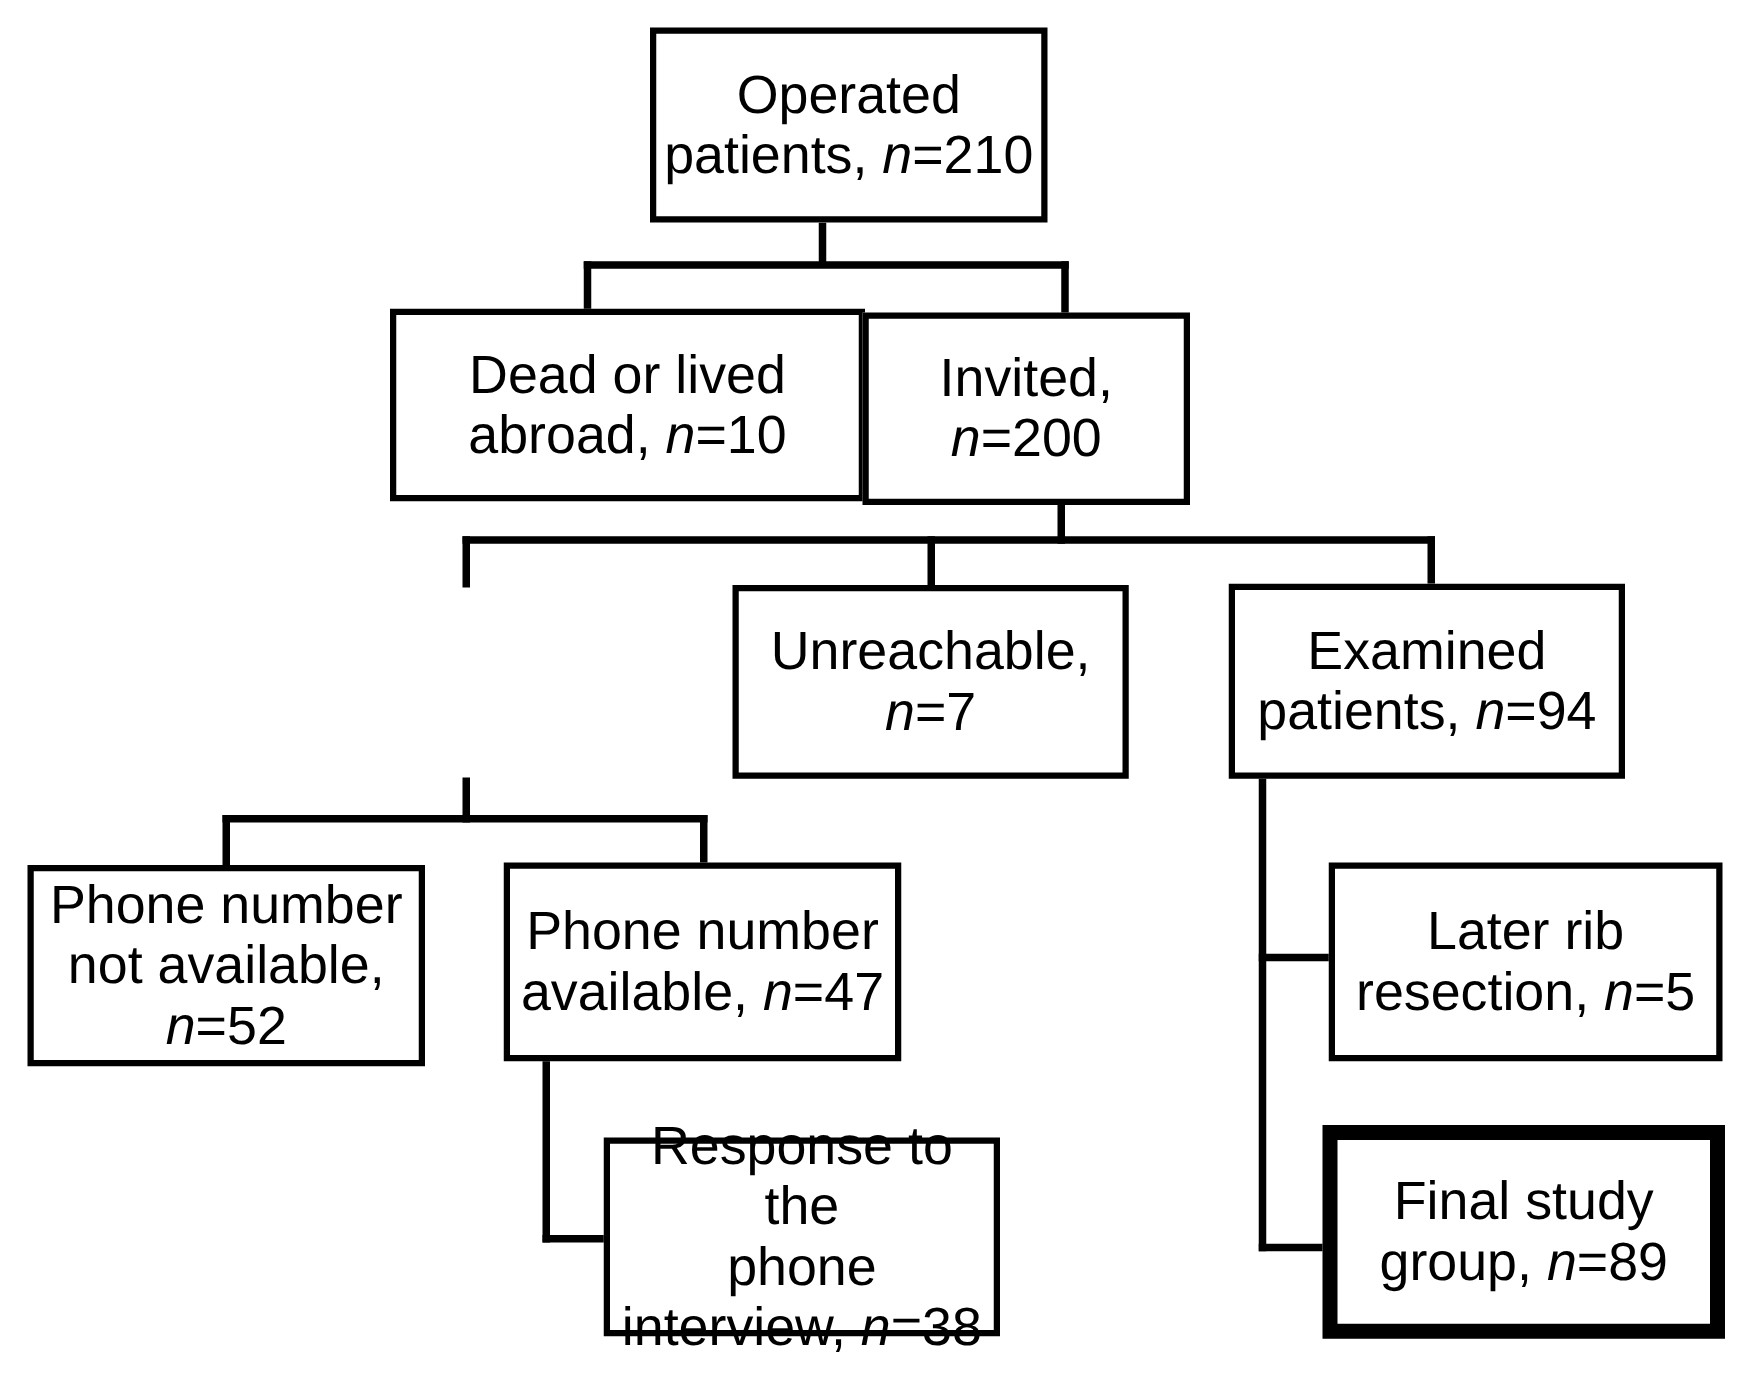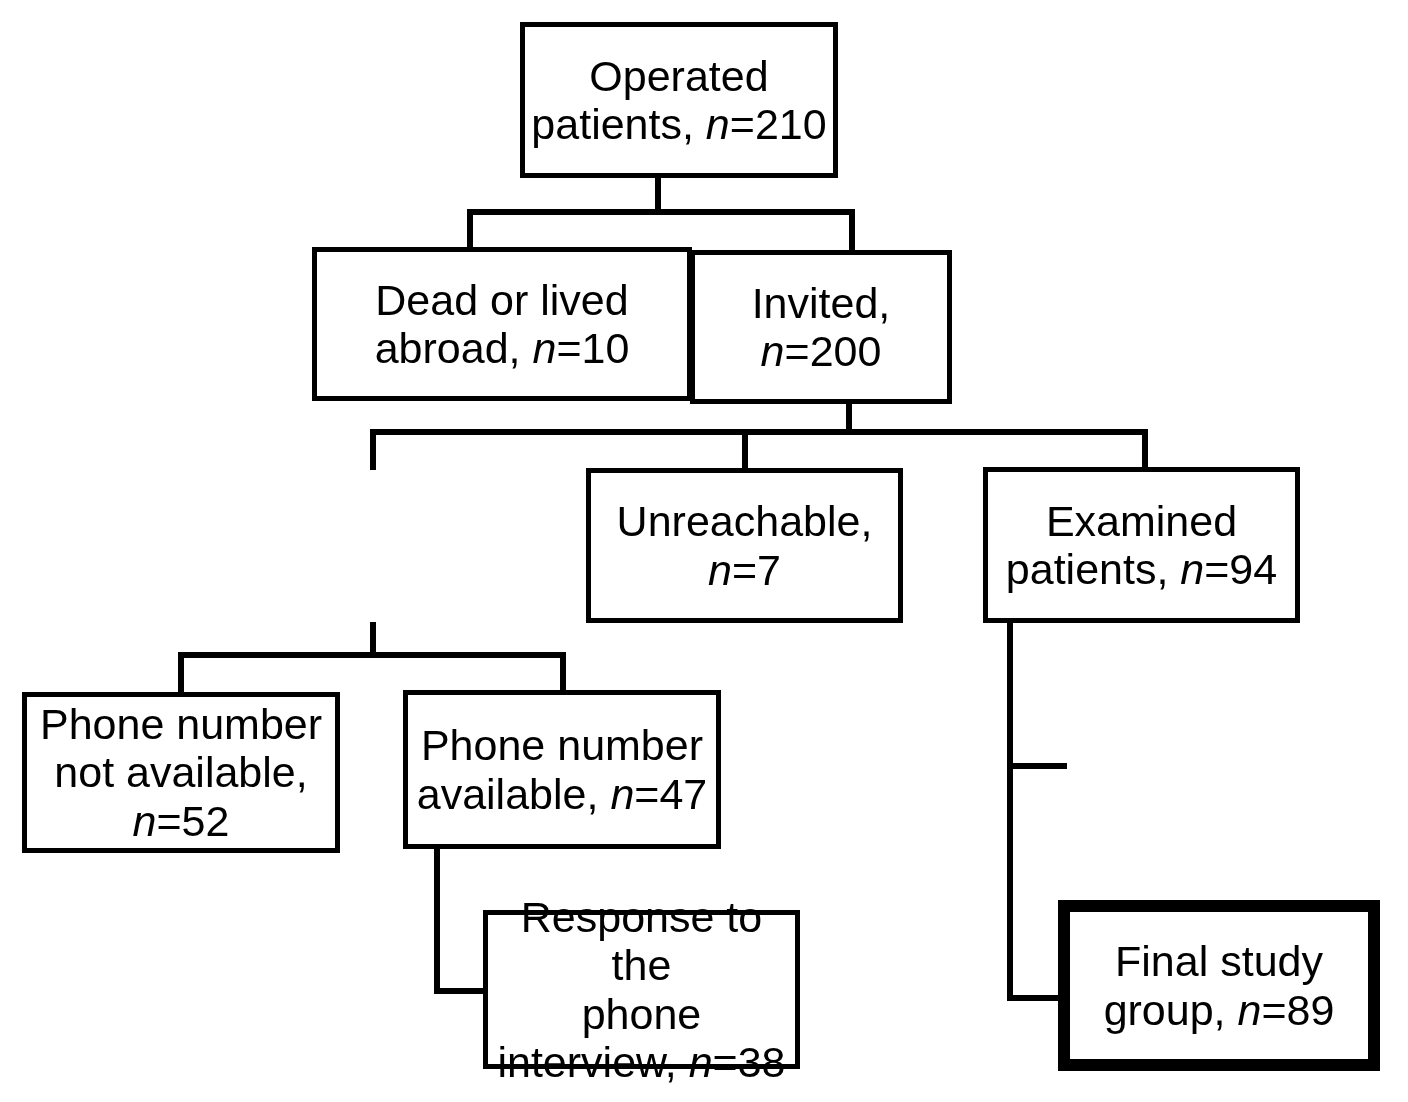--- a/index.html
+++ b/index.html
@@ -96,20 +96,23 @@
   </div>
 
   <div class="node" style="left:22px; top:692px; width:318px; height:161px;">
     <span class="txt">Phone number<br>not available,<br><i>n</i>=52</span>
   </div>
 
   <div class="node" style="left:403px; top:690px; width:318px; height:159px;">
     <span class="txt">Phone number<br>available, <i>n</i>=47</span>
   </div>
 
+  <div class="node" style="left:1063px; top:690px; width:315px; height:159px;">
+    <span class="txt">Later rib<br>resection, <i>n</i>=5</span>
+  </div>
 
   <div class="node" style="left:483px; top:910px; width:317px; height:159px;align-items:center;">
     <span class="txt">Response to the<br>phone<br>interview, <i>n</i>=38</span>
   </div>
 
   <div class="node emphasis" style="left:1058px; top:900px; width:322px; height:171px;">
     <span class="txt">Final study<br>group, <i>n</i>=89</span>
   </div>
 
 </div>

